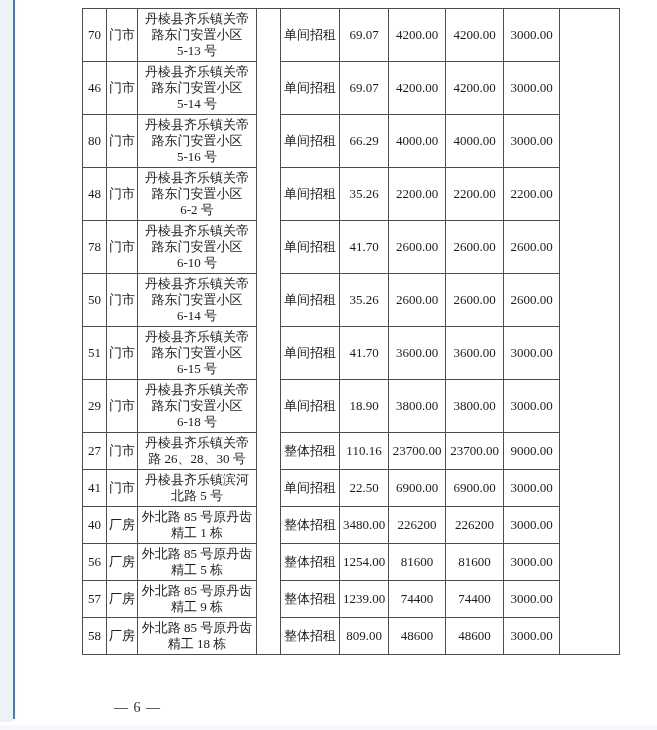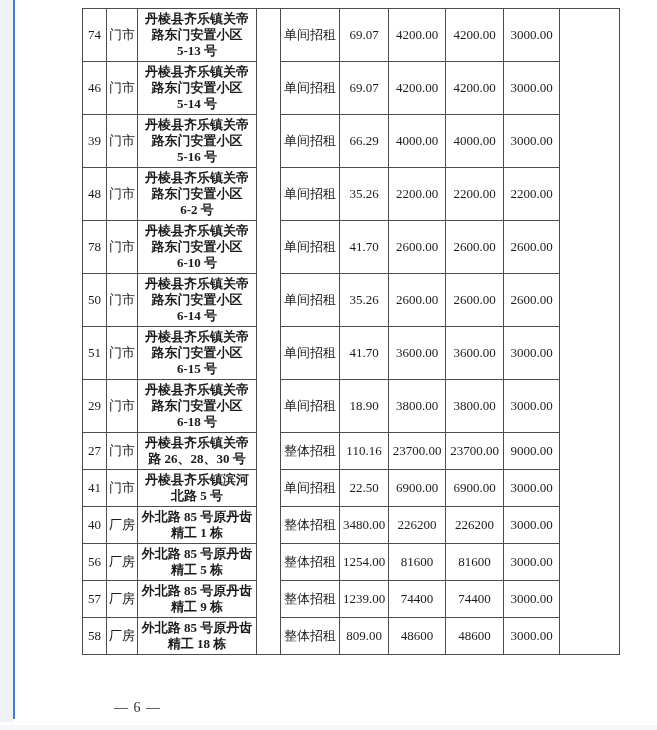--- a/index.html
+++ b/index.html
@@ -40,21 +40,21 @@
   }
   .doc-table td {
     border: 1px solid var(--border);
     text-align: center;
     vertical-align: middle;
     font-size: 13px;
     line-height: 16px;
     padding: 2px 1px;
     overflow: hidden;
   }
-  .doc-table td.c-addr { white-space: pre-line; font-weight: bold; }
+  .doc-table td.c-addr { white-space: pre-line; }
   .doc-table td.c-gap,
   .doc-table td.c-remark { background: #ffffff; }
   col.w1 { width: 24px; }
   col.w2 { width: 31px; }
   col.w3 { width: 119px; }
   col.w4 { width: 24px; }
   col.w5 { width: 59px; }
   col.w6 { width: 49px; }
   col.w7 { width: 57px; }
   col.w8 { width: 58px; }
@@ -83,21 +83,21 @@
       <col class="w4">
       <col class="w5">
     <col class="w6">
       <col class="w7">
       <col class="w8">
       <col class="w9">
       <col class="w10">
   </colgroup>
   <tbody id="lease-rows">
       <tr>
-        <td class="c-no">74</td>
+        <td class="c-no">70</td>
         <td class="c-cat">门市</td>
         <td class="c-addr">丹棱县齐乐镇关帝
 路东门安置小区
 5-13 号</td>
         <td class="c-gap" rowspan="14"></td>
         <td class="c-method">单间招租</td>
         <td class="c-area">69.07</td>
         <td class="c-num">4200.00</td>
         <td class="c-num">4200.00</td>
         <td class="c-num">3000.00</td>
@@ -109,21 +109,21 @@
         <td class="c-addr">丹棱县齐乐镇关帝
 路东门安置小区
 5-14 号</td>
         <td class="c-method">单间招租</td>
         <td class="c-area">69.07</td>
         <td class="c-num">4200.00</td>
         <td class="c-num">4200.00</td>
         <td class="c-num">3000.00</td>
       </tr>
       <tr>
-        <td class="c-no">39</td>
+        <td class="c-no">80</td>
         <td class="c-cat">门市</td>
         <td class="c-addr">丹棱县齐乐镇关帝
 路东门安置小区
 5-16 号</td>
         <td class="c-method">单间招租</td>
         <td class="c-area">66.29</td>
         <td class="c-num">4000.00</td>
         <td class="c-num">4000.00</td>
         <td class="c-num">3000.00</td>
       </tr>

